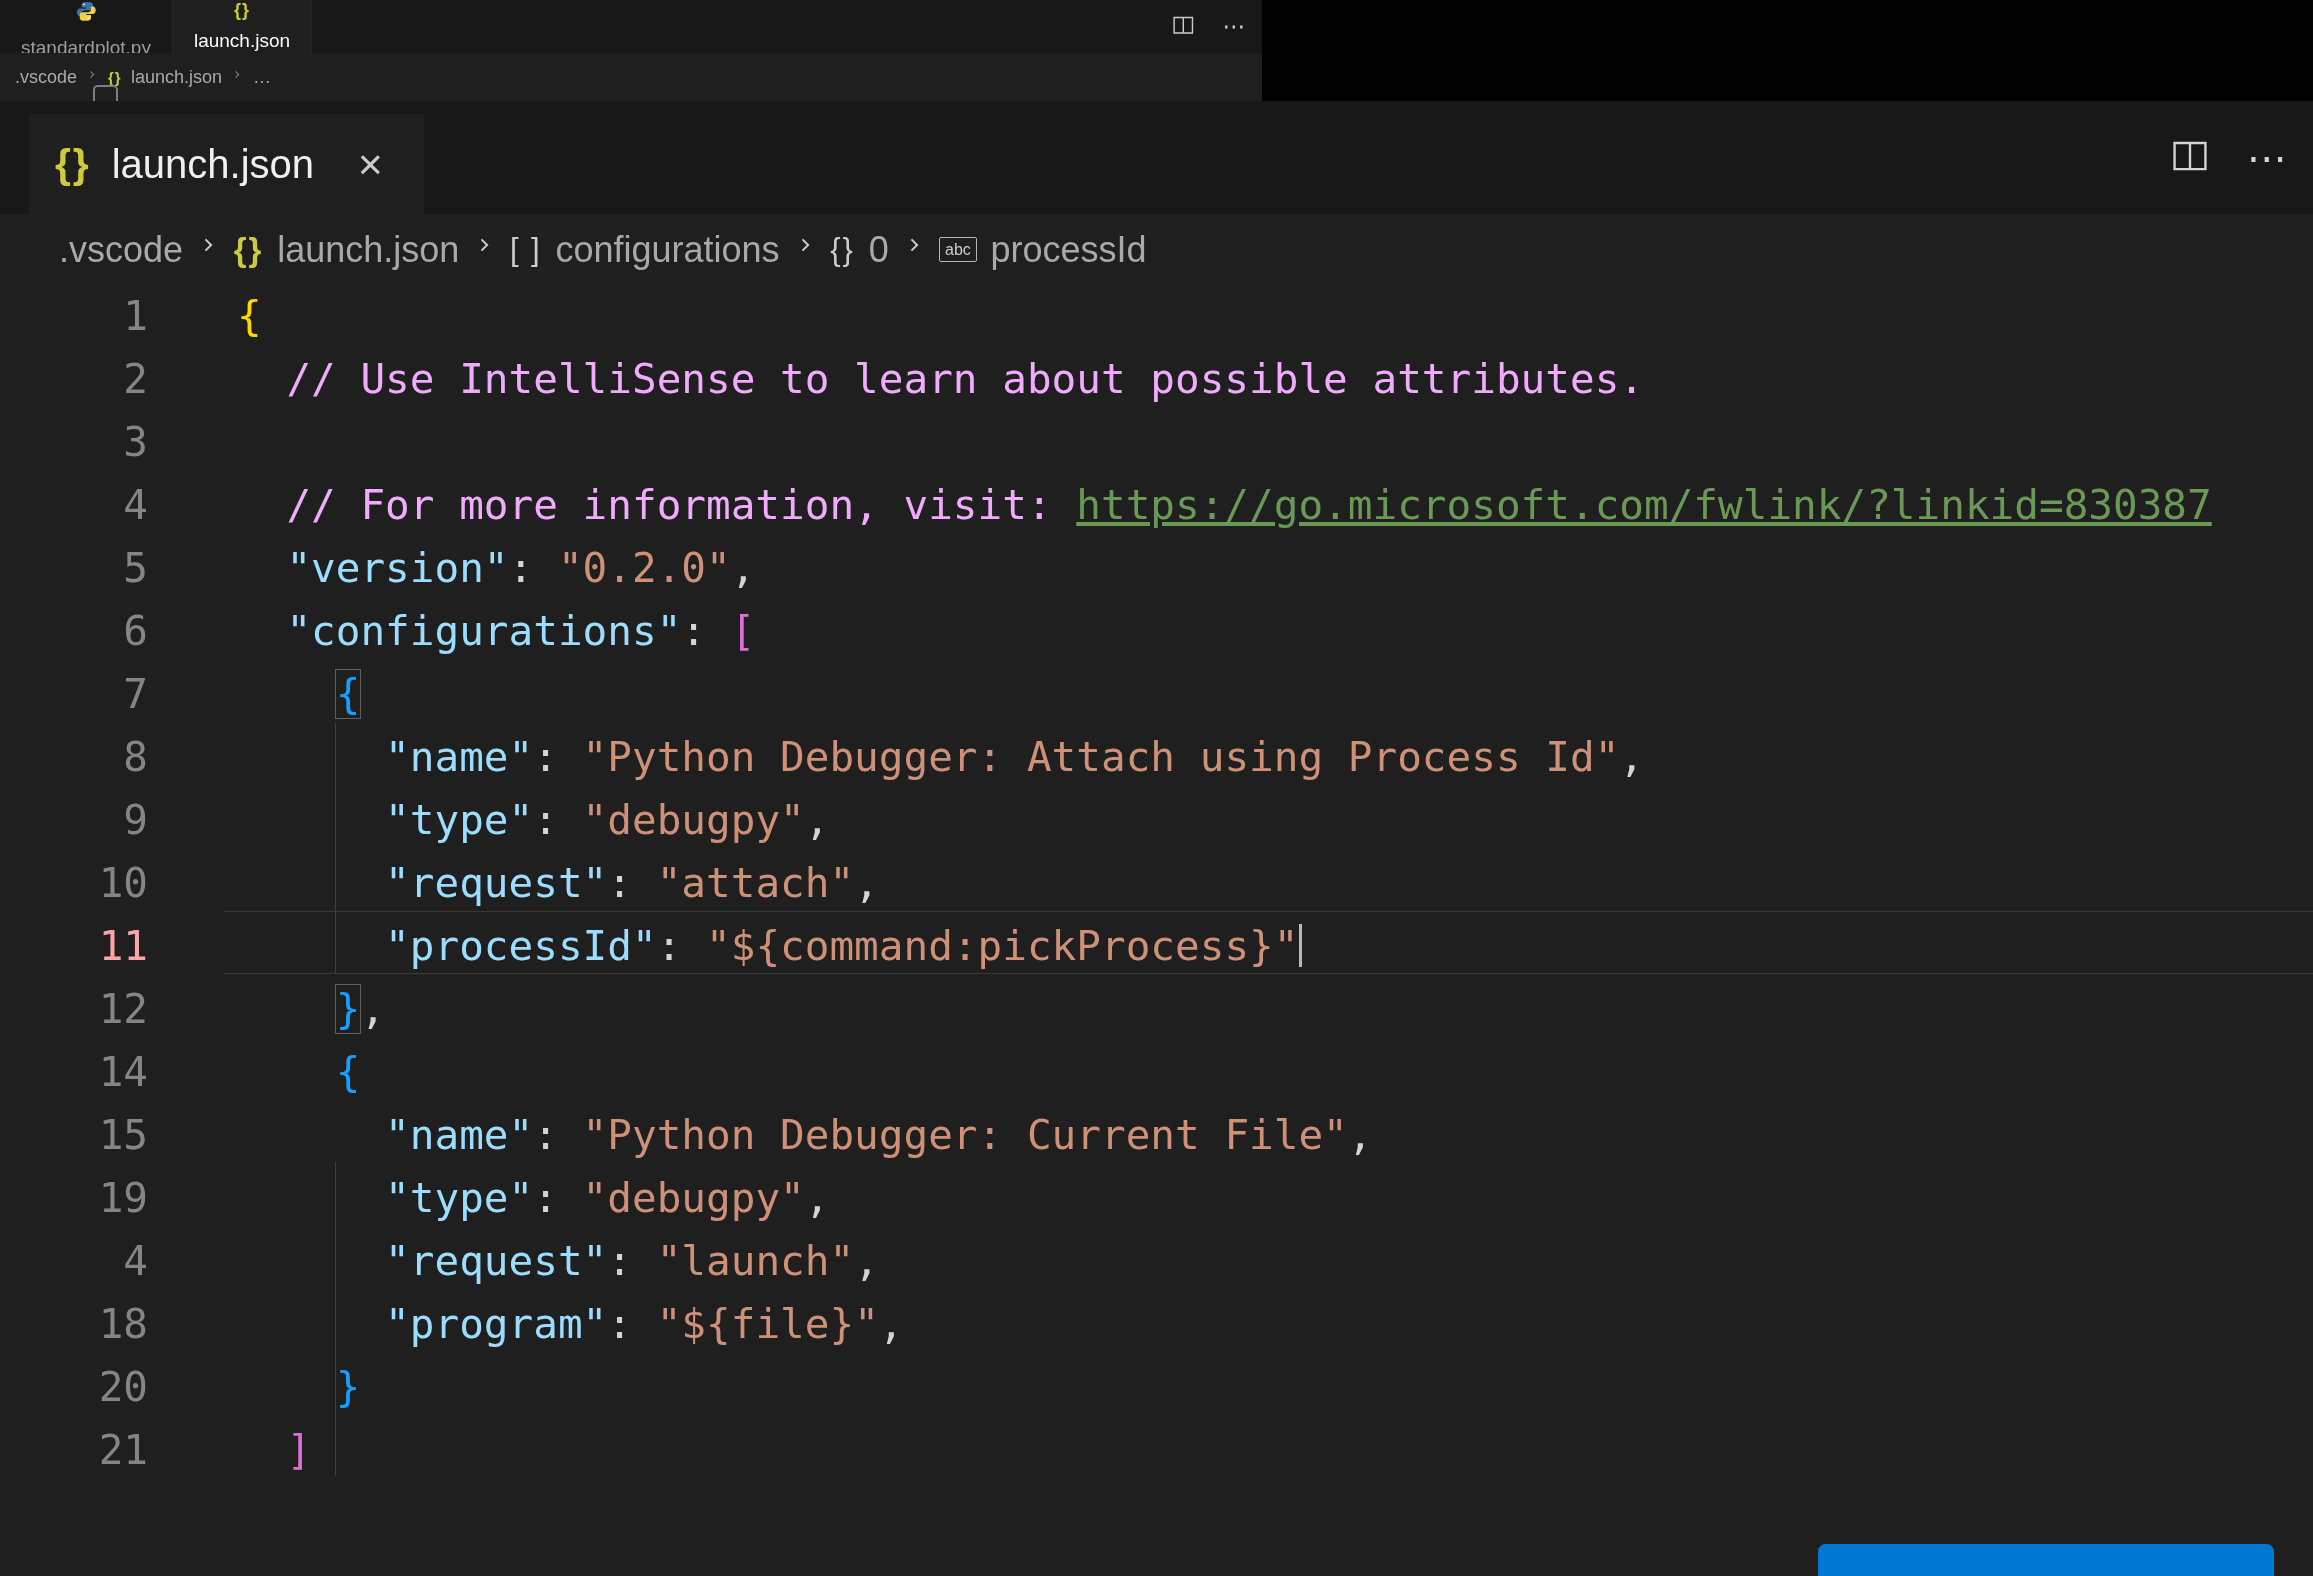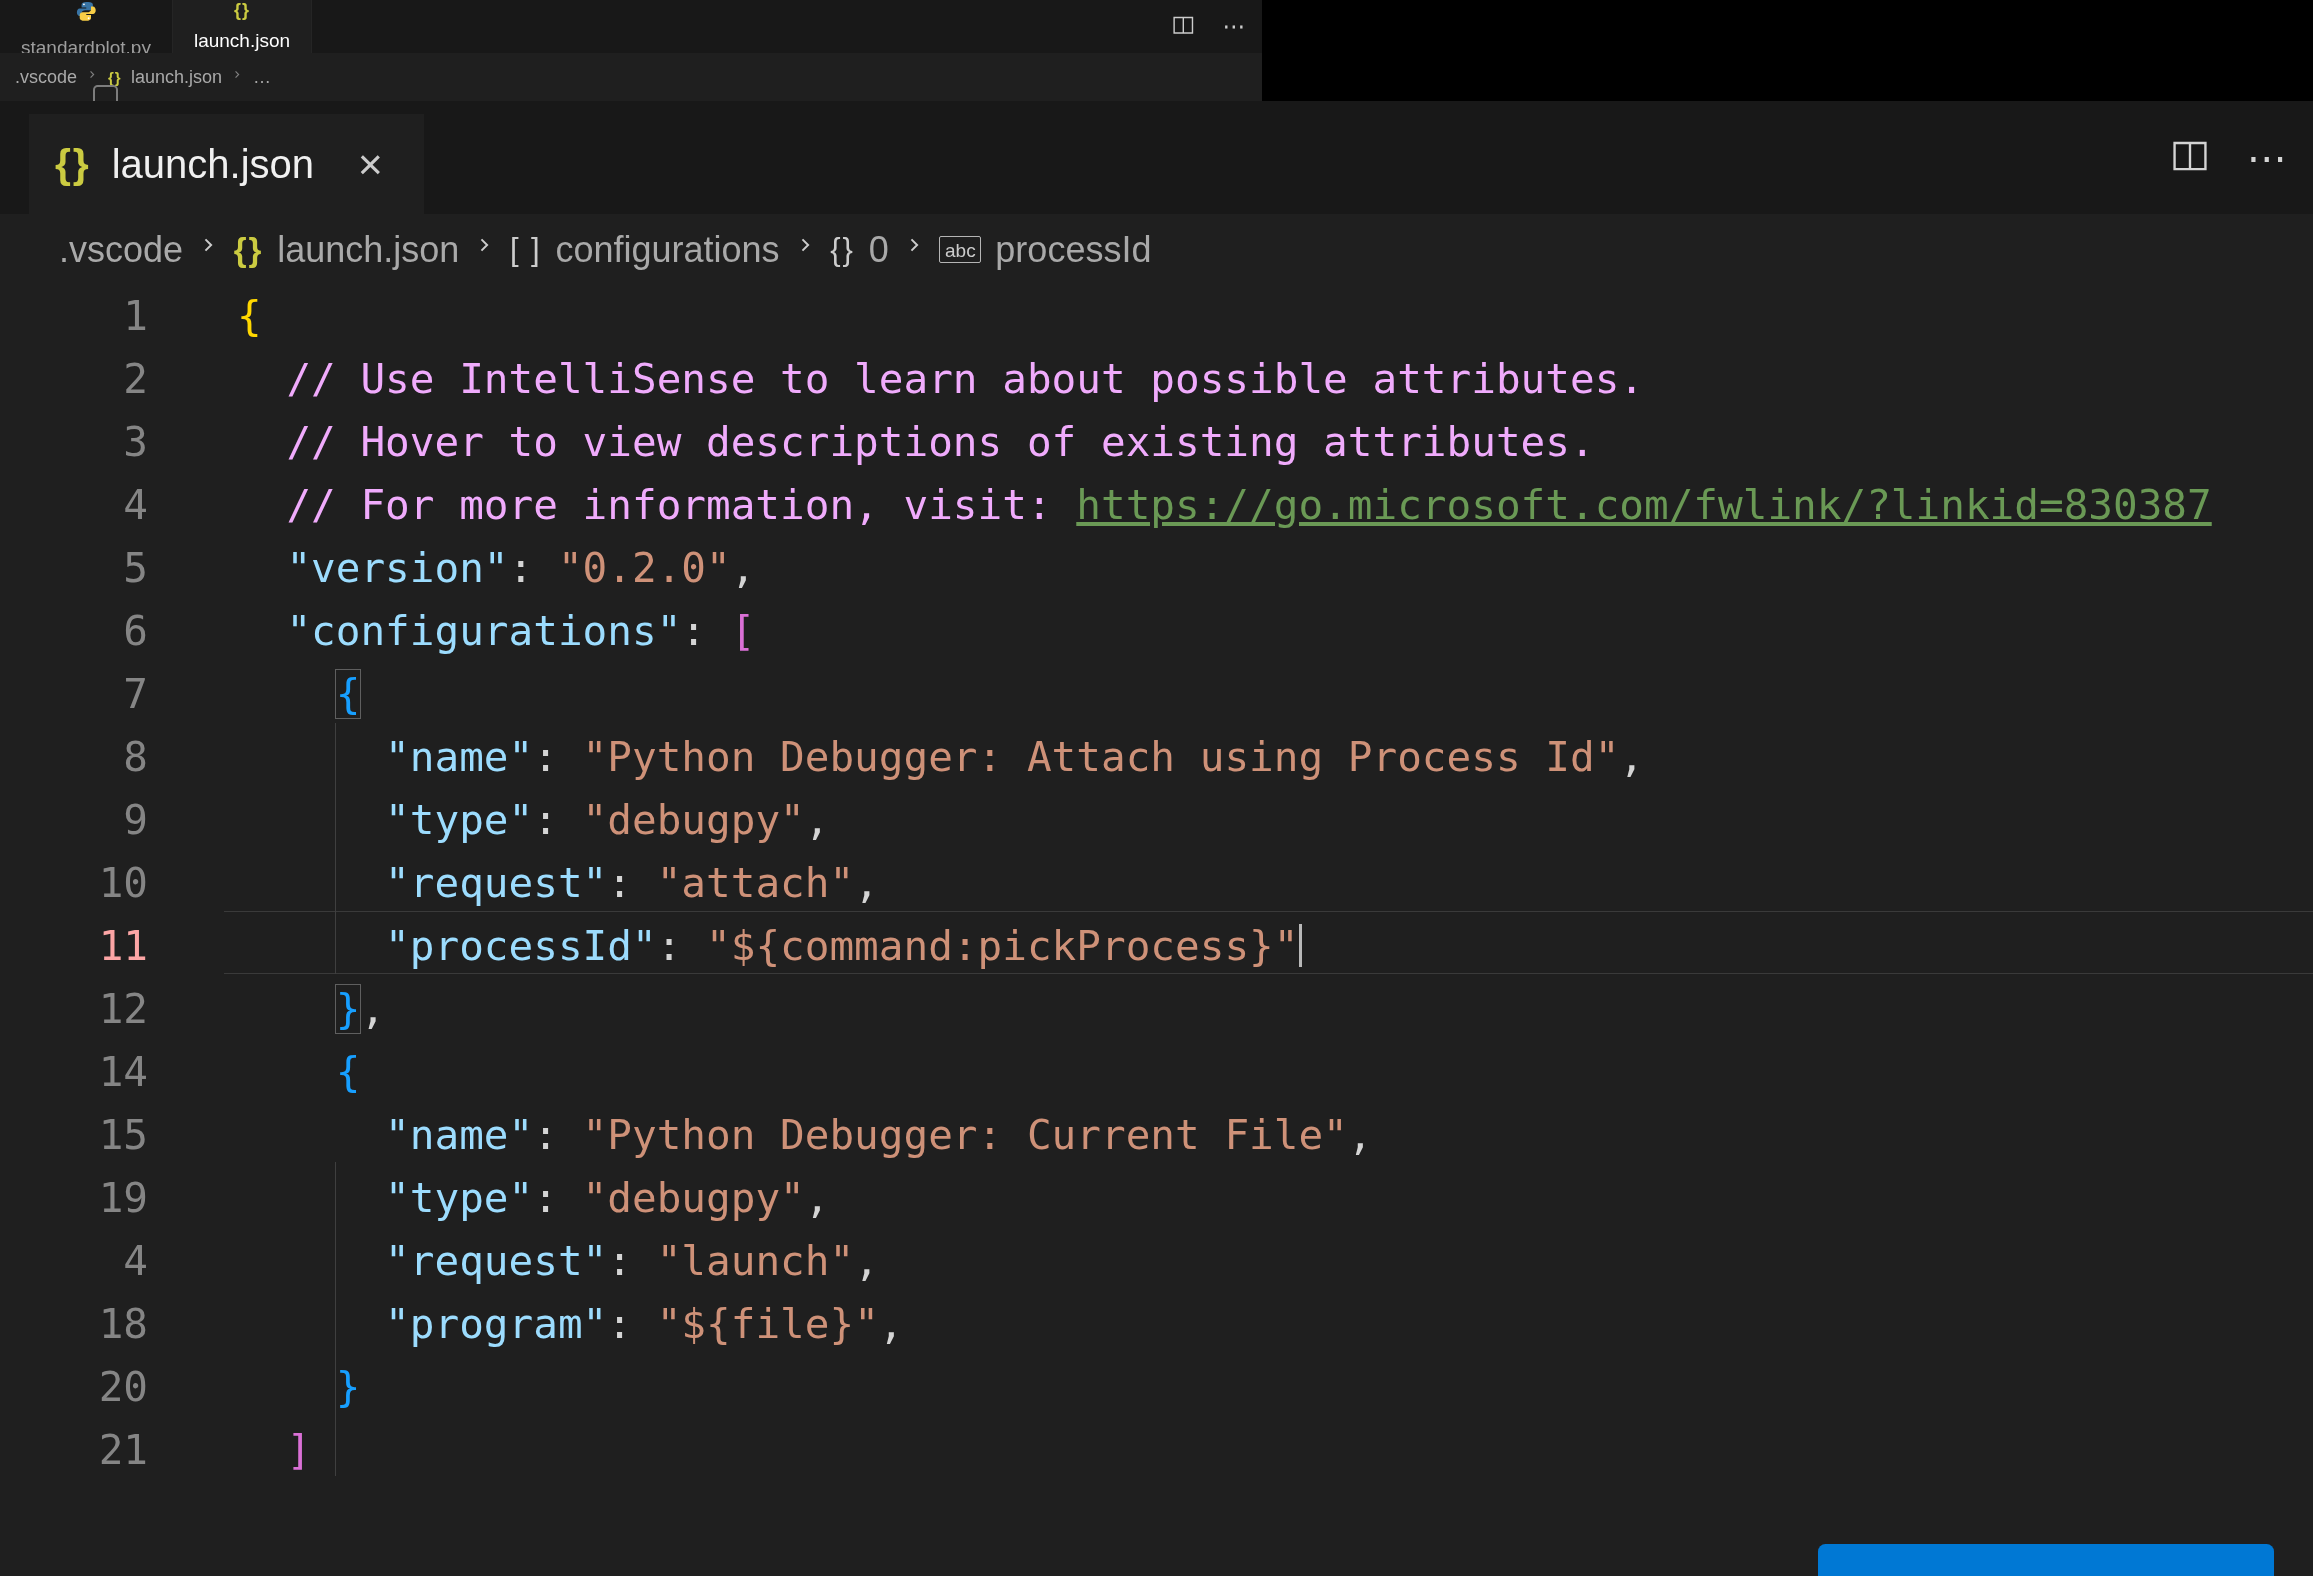--- a/index.html
+++ b/index.html
@@ -61,21 +61,21 @@
   .zmore { font-size:40px; letter-spacing:2.8px; }
 
   .zbc {
     position:absolute; left:0; top:113px; width:100%; height:71px;
     display:flex; align-items:center; padding-left:59px; gap:14px;
     font-size:36px; color:#a9a9a9; box-sizing:border-box;
   }
   .zbc .ic-json { color:#cbcb41; font-size:33px; font-weight:700; letter-spacing:1.9px; }
   .zbc .ic-sym  { color:#cccccc; font-size:31px; letter-spacing:1.9px; }
   .abc-badge {
-    border:1.9px solid #b5b5b5; border-radius:2px; font-size:19px;
+    border:1.9px solid #b5b5b5; border-radius:2px; font-size:16px;
     padding:3.8px 4.7px 2.8px; color:#cccccc; line-height:1;
   }
   .crumb { cursor:default; }
 
   
   .editor-area {
     position:absolute; left:0; top:184px; width:100%; height:1292px; overflow:hidden;
     font-family:"DejaVu Sans Mono", monospace; font-size:41px;
   }
   .guide { position:absolute; width:0; border-left:1.9px solid #3f3f3f; }
@@ -220,21 +220,21 @@
           <div class="line">
             <div class="ln">1</div>
             <div class="code"><span class="tk-b1">{</span></div>
           </div>
           <div class="line">
             <div class="ln">2</div>
             <div class="code"><span class="tk-pun">  </span><span class="tk-com">// Use IntelliSense to learn about possible attributes.</span></div>
           </div>
           <div class="line">
             <div class="ln">3</div>
-            <div class="code"><span class="tk-pun">  </span><span class="tk-com">// Hover to view descriptions of existing attributes.</span></div>
+            <div class="code"><span class="tk-pun">  </span></div>
           </div>
           <div class="line">
             <div class="ln">4</div>
             <div class="code"><span class="tk-pun">  </span><span class="tk-com">// For more information, visit: </span><span class="tk-link">https://go.microsoft.com/fwlink/?linkid=830387</span></div>
           </div>
           <div class="line">
             <div class="ln">5</div>
             <div class="code"><span class="tk-pun">  </span><span class="tk-key">"version"</span><span class="tk-pun">: </span><span class="tk-str">"0.2.0"</span><span class="tk-pun">,</span></div>
           </div>
           <div class="line">

